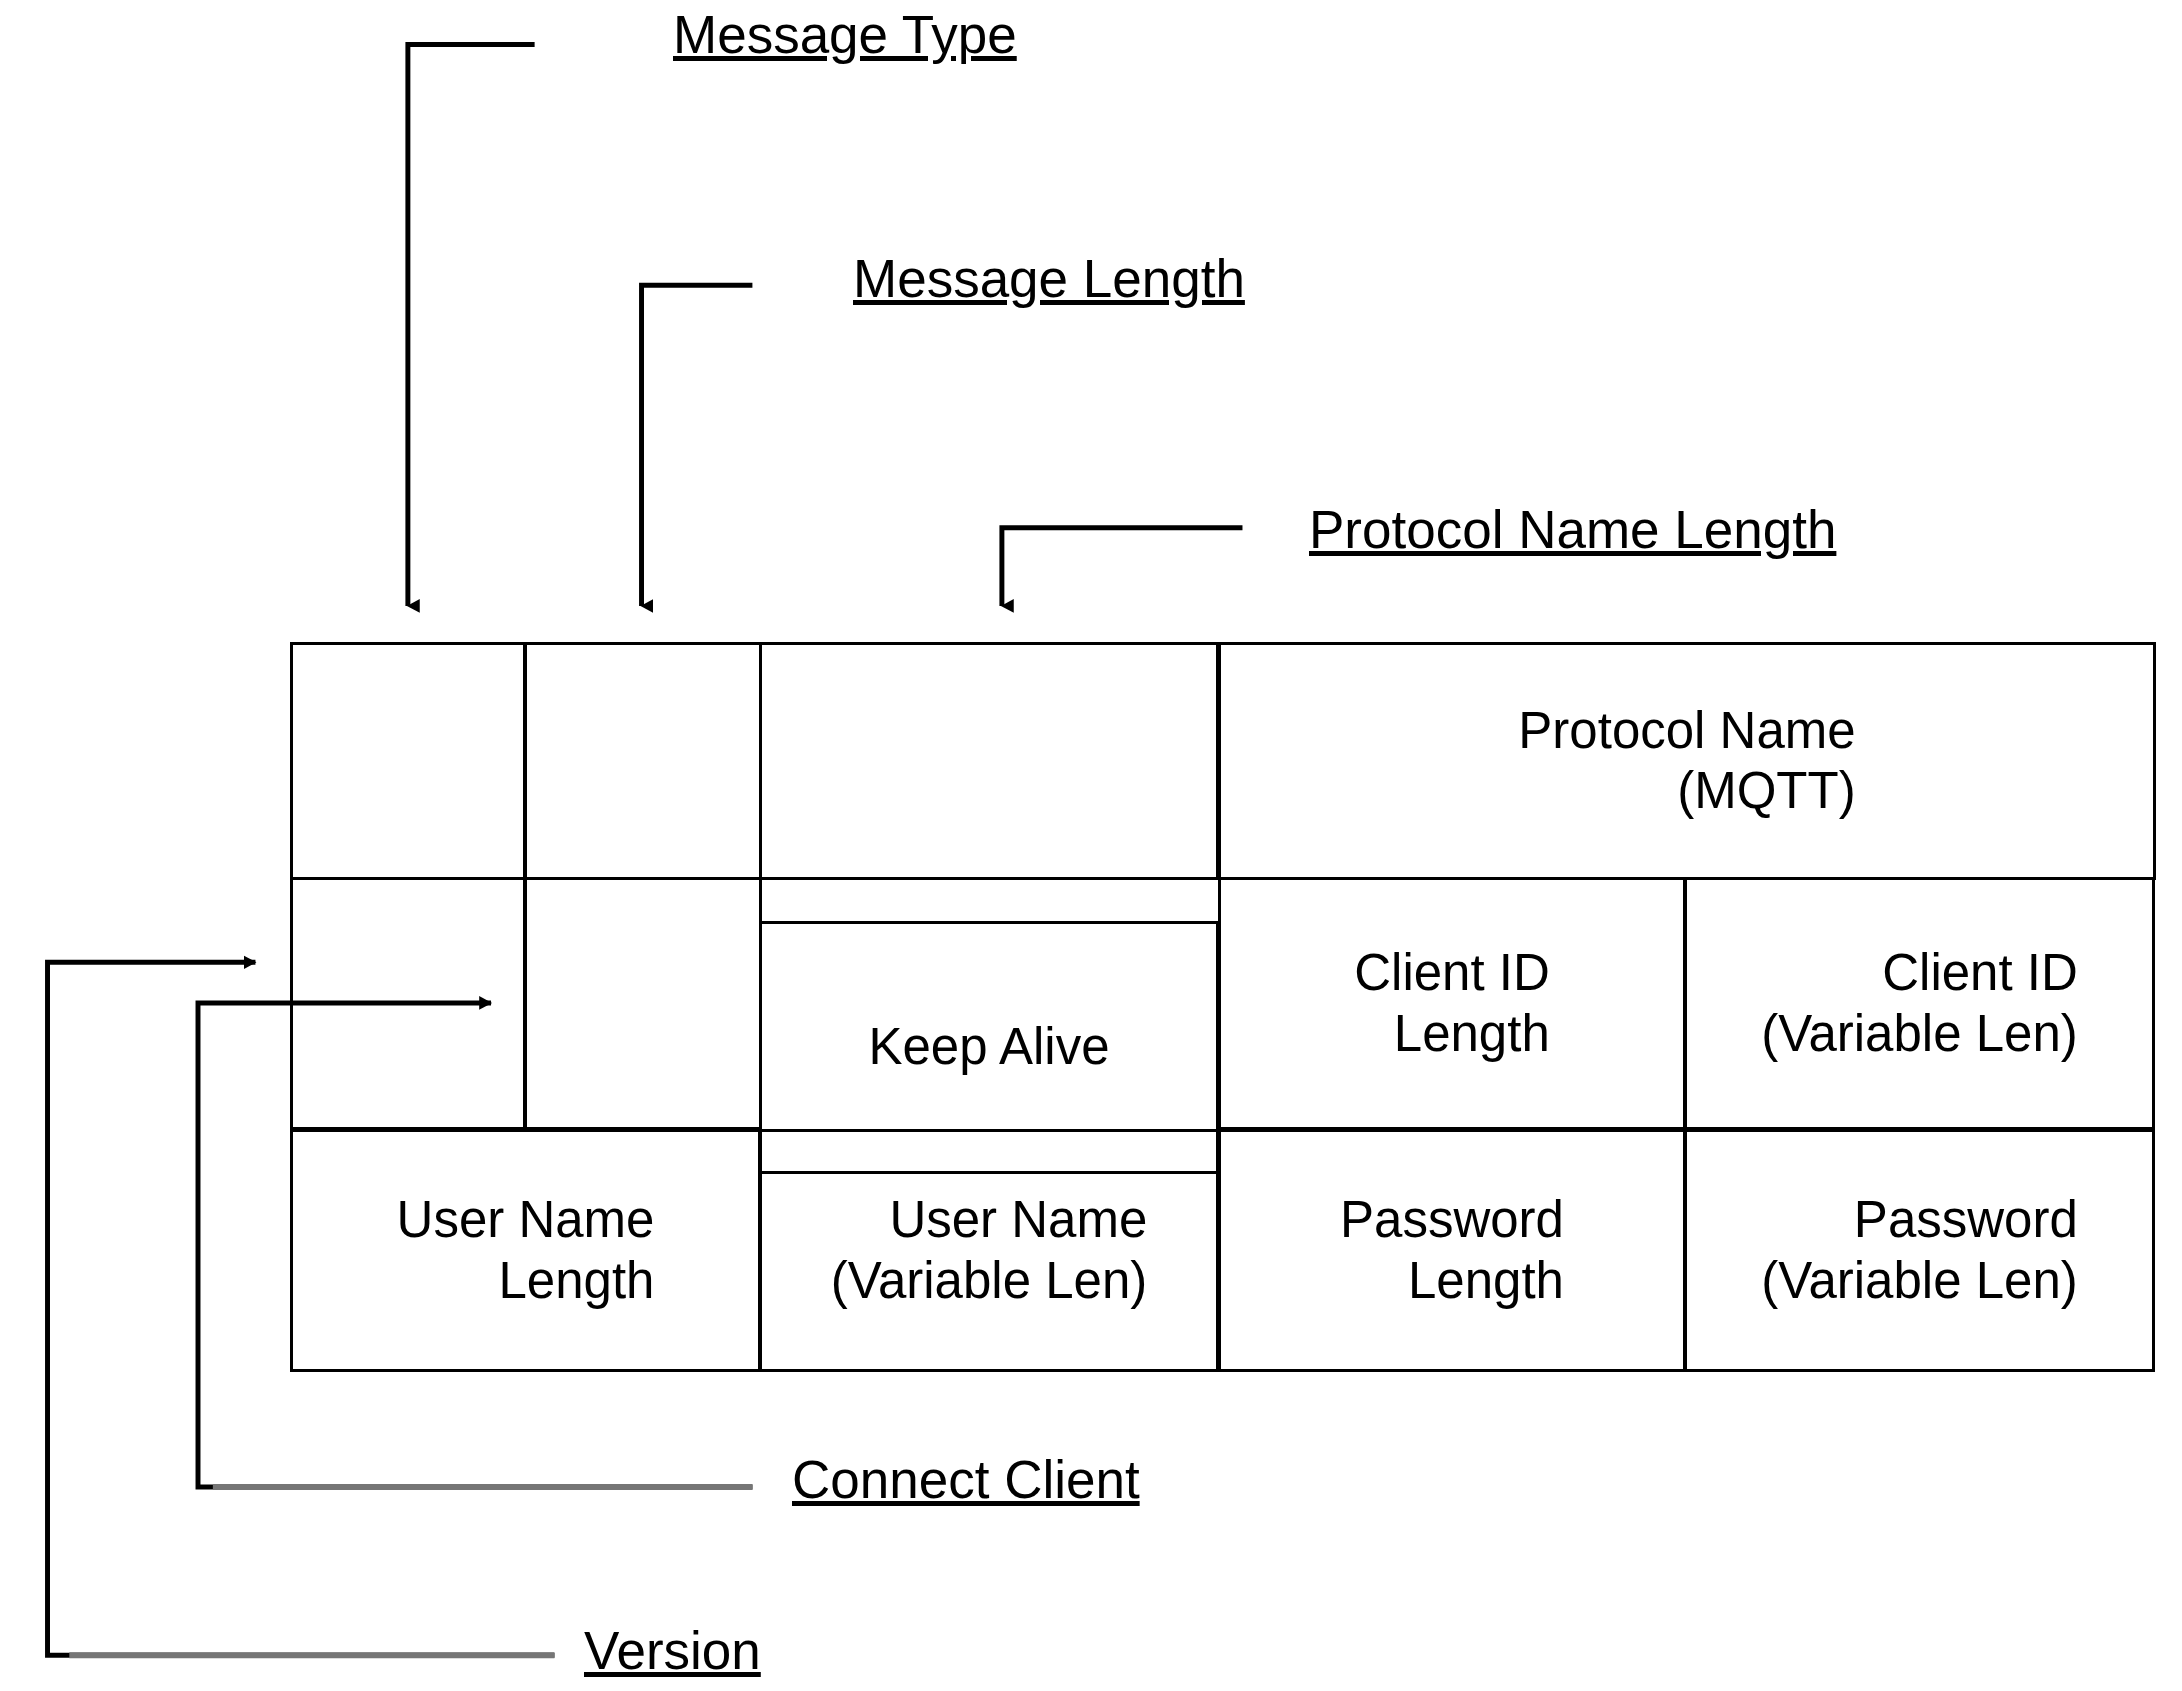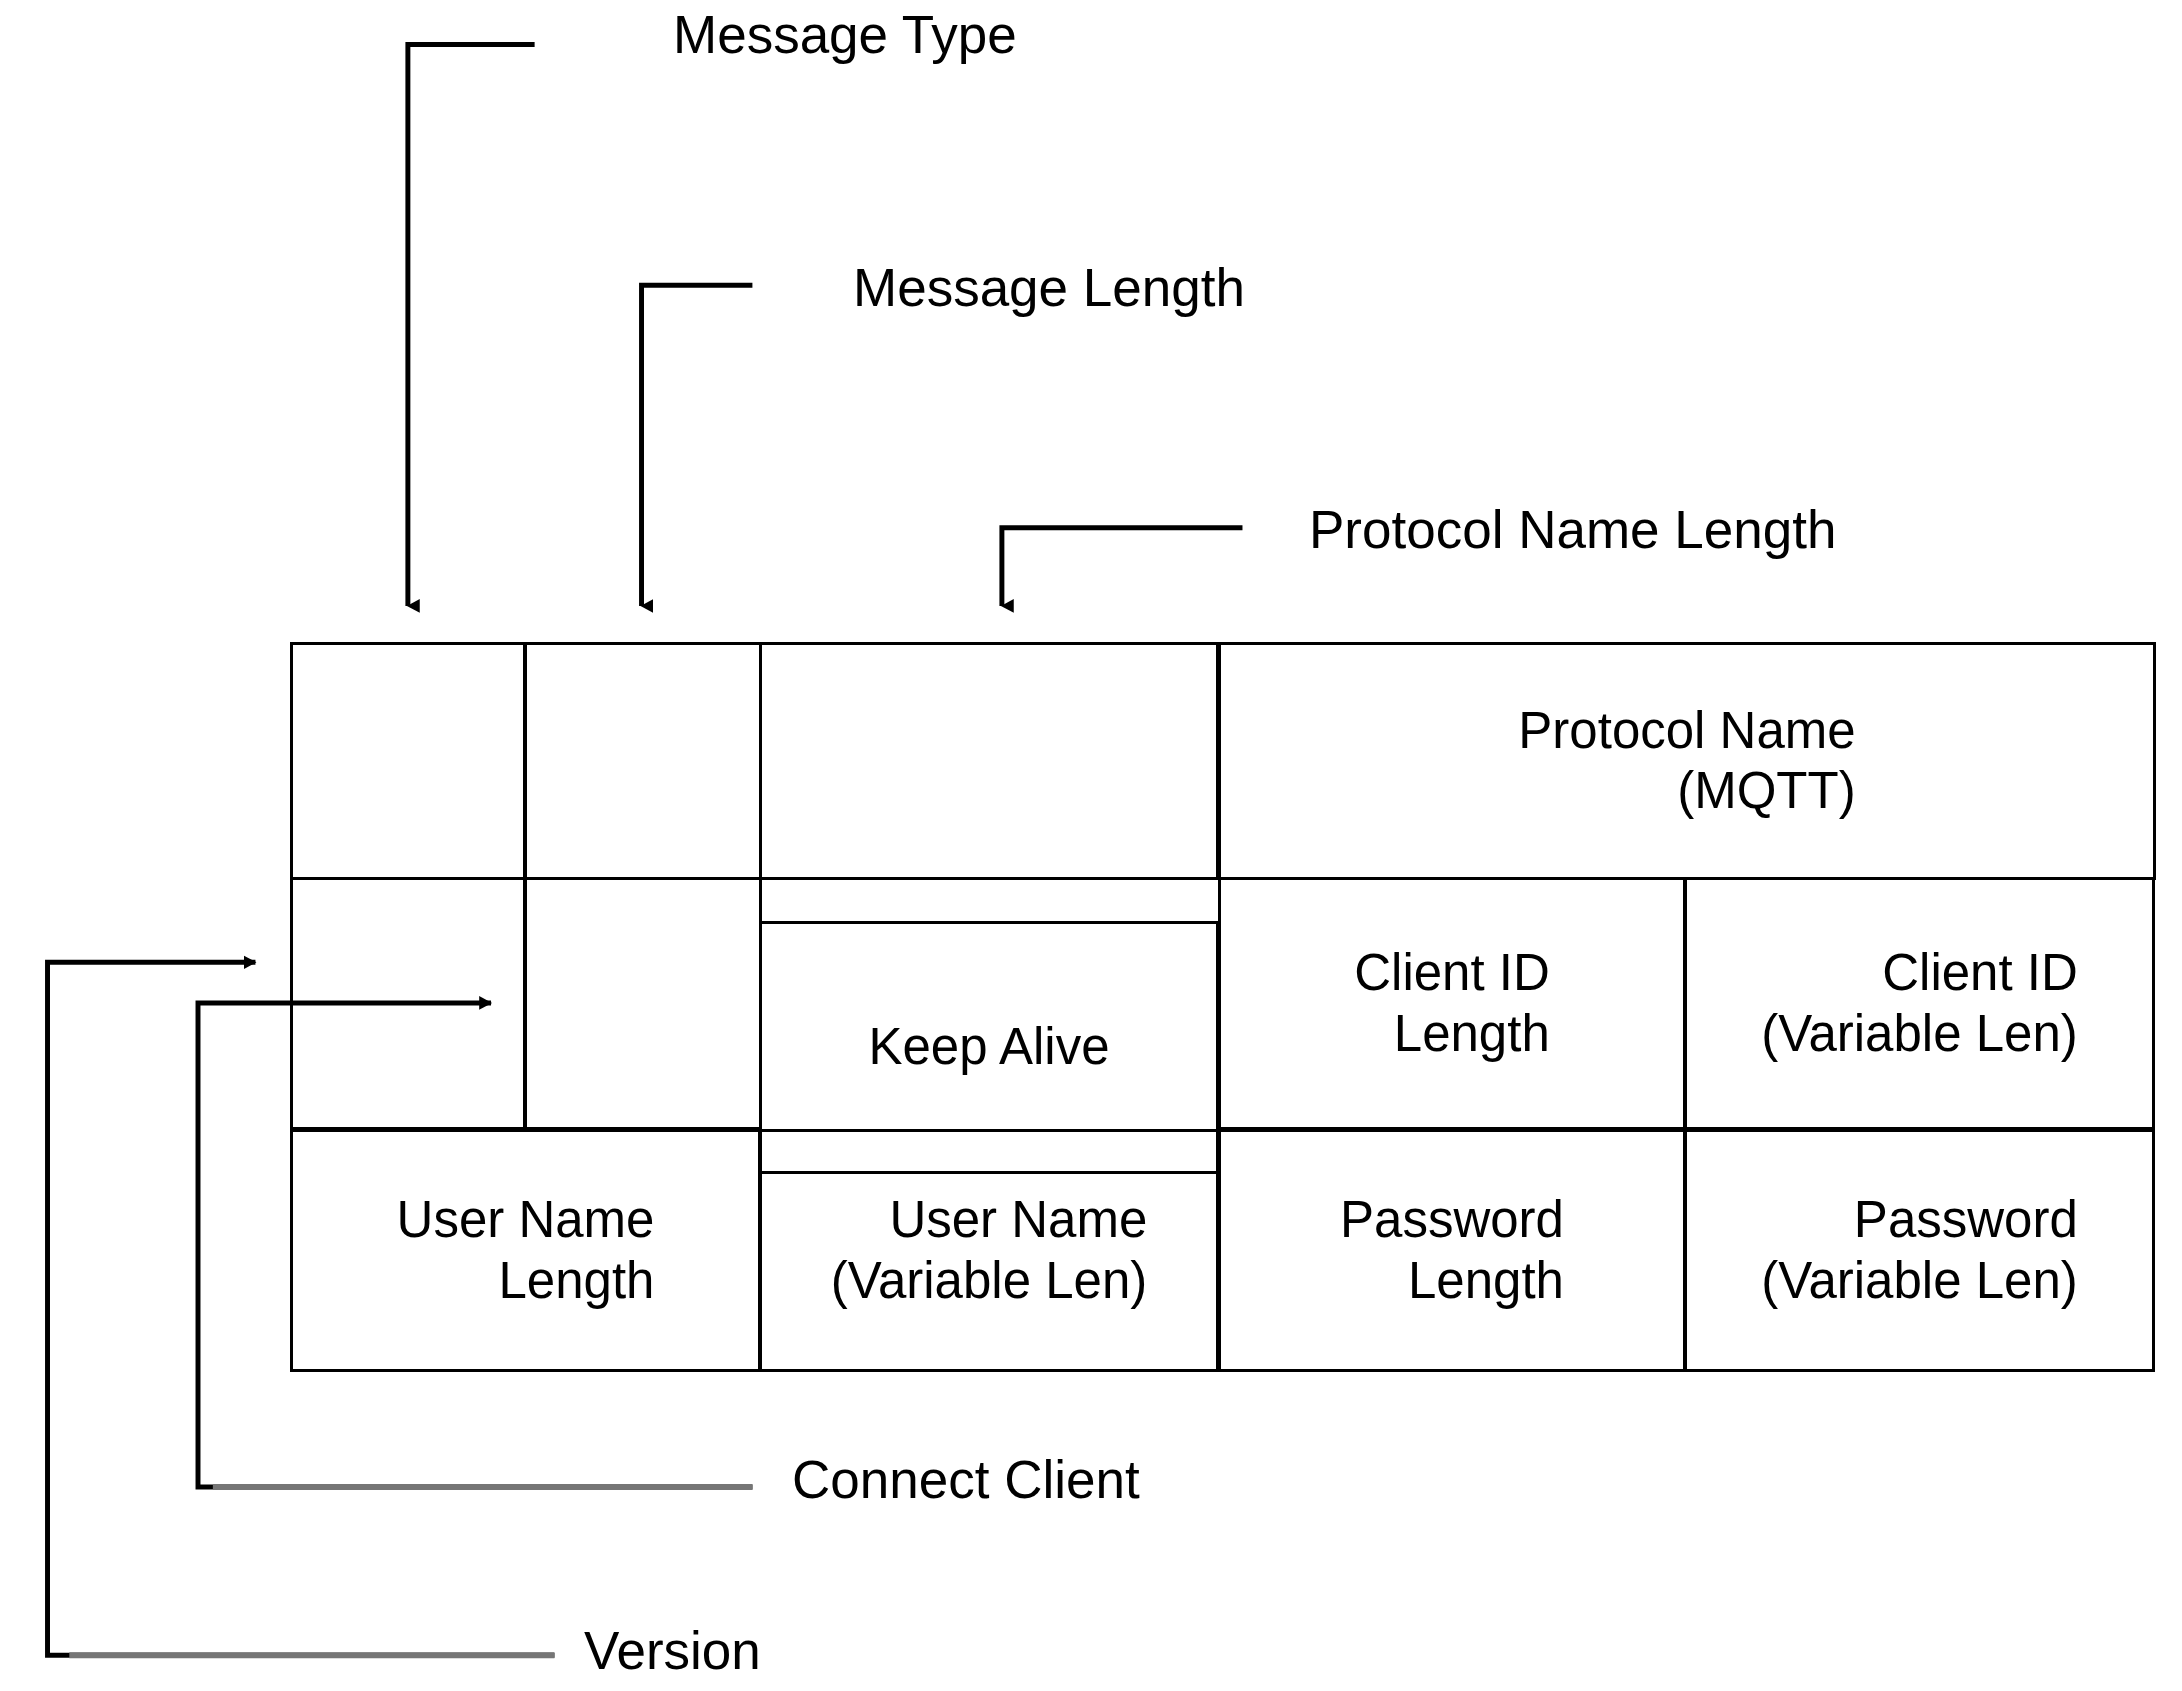--- a/index.html
+++ b/index.html
@@ -21,20 +21,21 @@
     width: 2182px;
     height: 1692px;
   }
   .callout-label {
     position: absolute;
     font-size: 53px;
     line-height: 1;
     color: #000000;
     white-space: nowrap;
     font-weight: 400;
+    text-decoration: underline;
   }
   .pkt-cell {
     position: absolute;
     box-sizing: border-box;
     border: 3px solid #000000;
     background: transparent;
     display: flex;
     align-items: center;
     justify-content: center;
     text-align: right;
@@ -153,20 +154,20 @@
       <div class="pkt-cell" style="left: 1684px; top: 1129px; width: 471px; height: 243px;">
         <div>
           <span>Password</span>
           <span>(Variable Len)</span>
         </div>
       </div>
     </div>
 
   <div id="callout-layer">
       <div class="callout-label" style="left: 673px; top: 8px;">Message Type</div>
-      <div class="callout-label" style="left: 853px; top: 261px;">Message Length</div>
+      <div class="callout-label" style="left: 853px; top: 252px;">Message Length</div>
       <div class="callout-label" style="left: 1309px; top: 503px; text-align: center;">Protocol Name Length</div>
       <div class="callout-label" style="left: 792px; top: 1453px;">Connect Client</div>
       <div class="callout-label" style="left: 584px; top: 1624px;">Version</div>
     </div>
 
 </div>
 
 
 </body></html>

